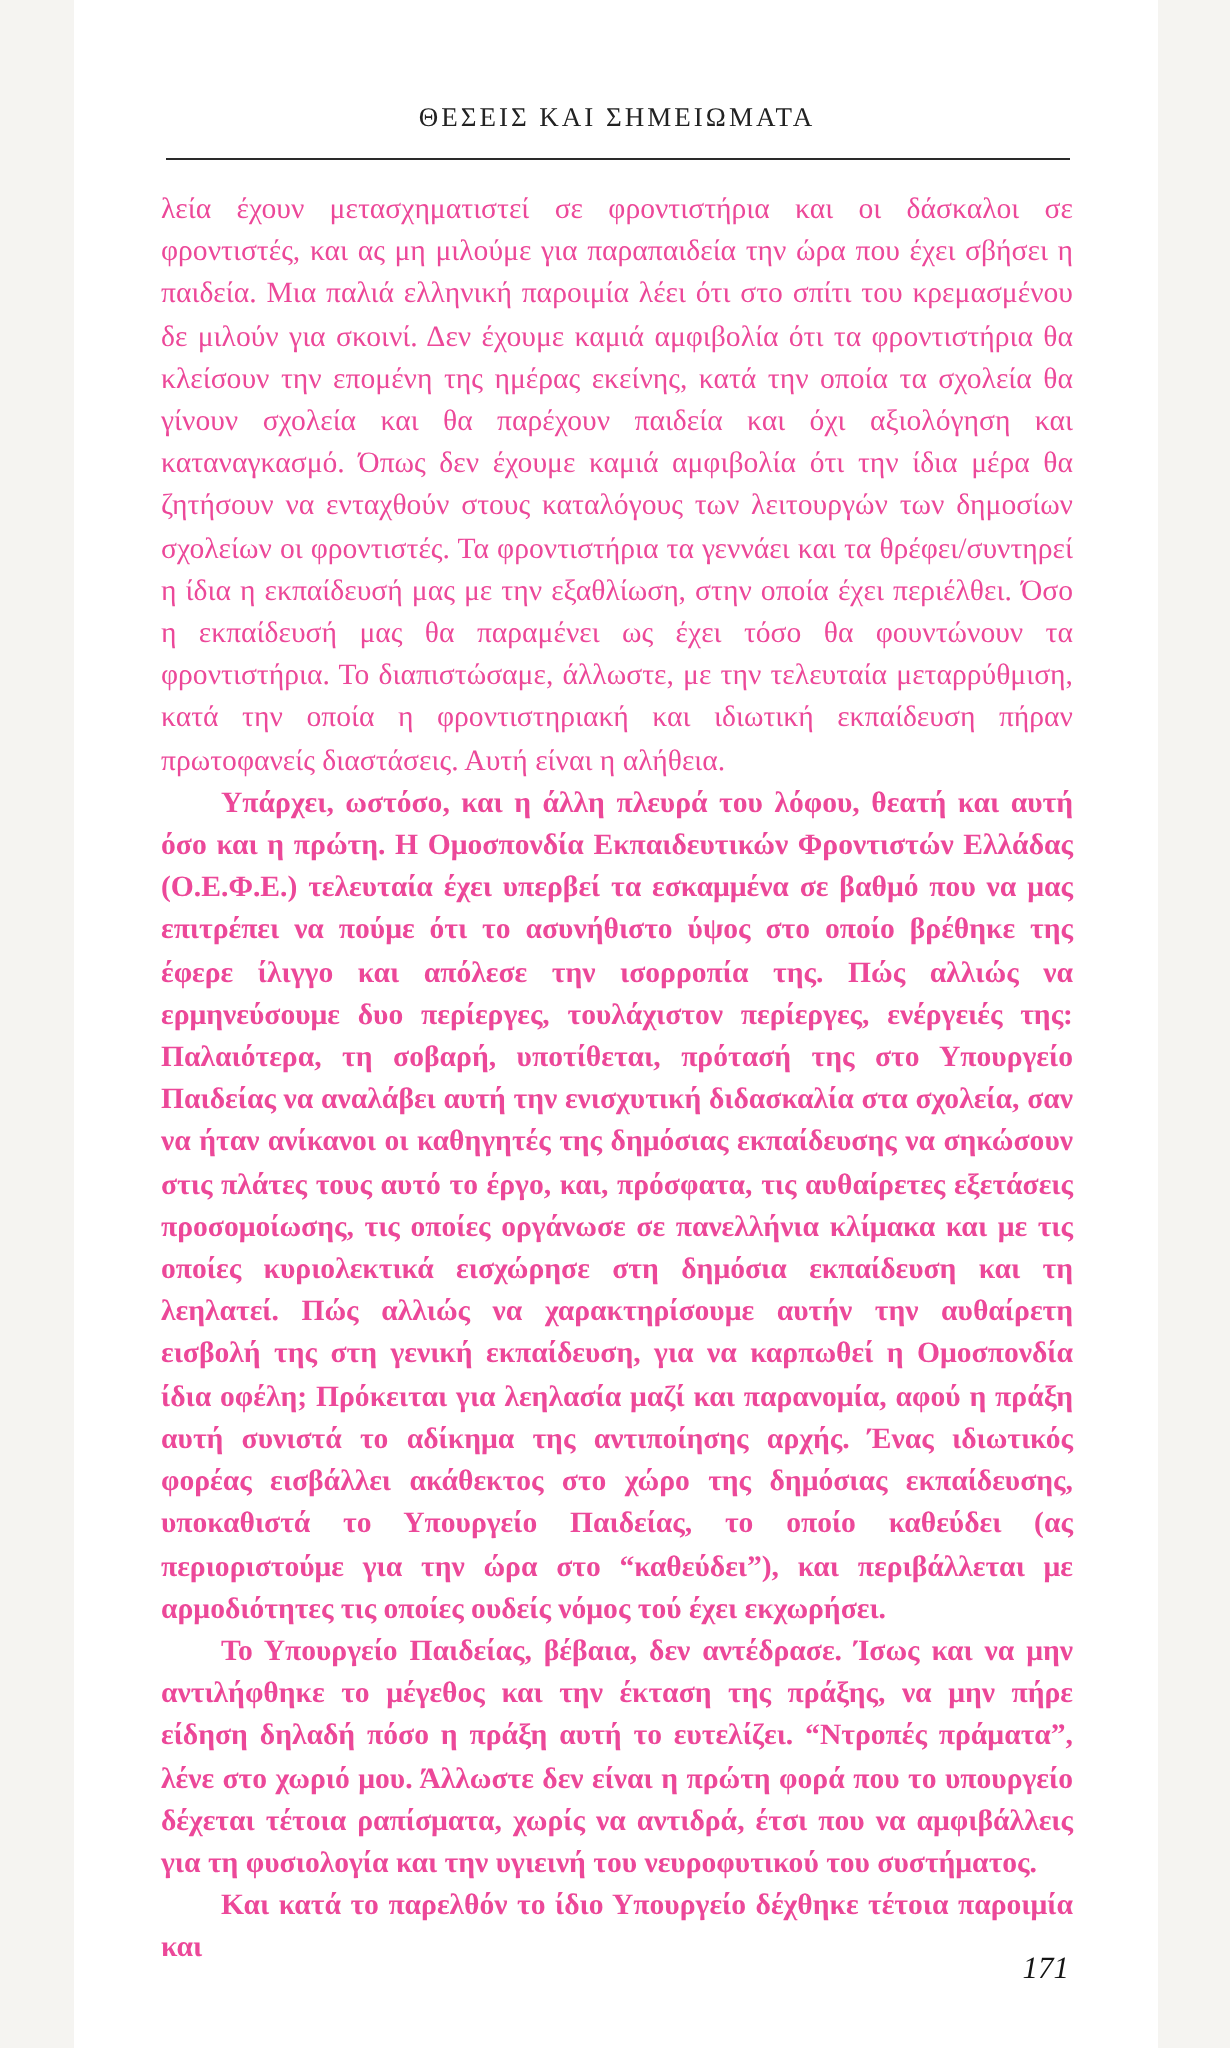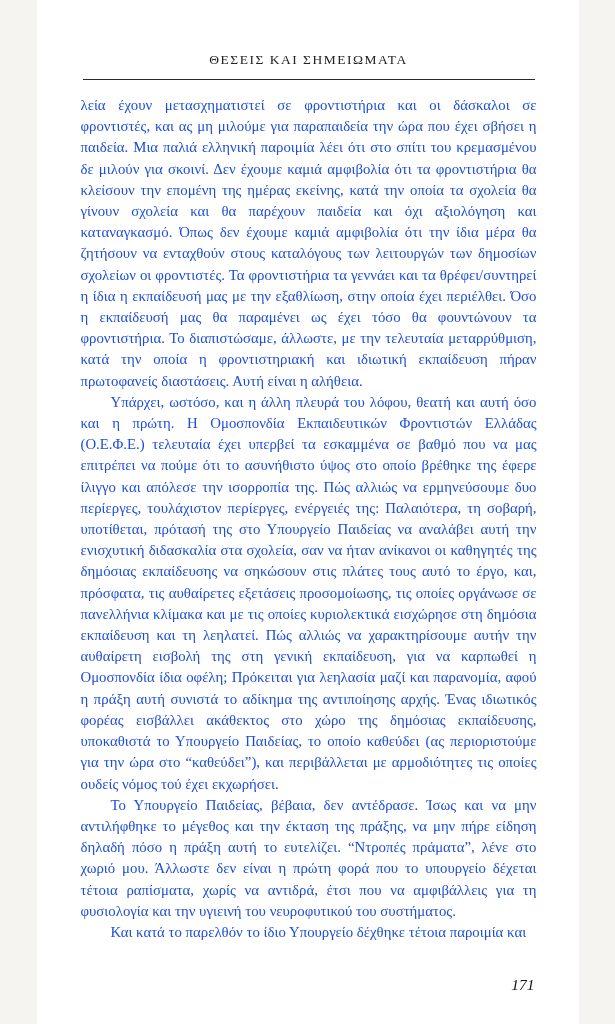--- a/index.html
+++ b/index.html
@@ -31,28 +31,29 @@
     height: 0;
     border: none;
     border-top: 1.4px solid #2a2a2a;
     margin: 11px 2px 0 2px;
   }
   .page-body {
     margin-top: 15px;
     font-size: 14.8px;
     line-height: 21.2px;
     text-align: justify;
-    color: #1d4ed8;
+    color: #ec4899;
   }
   .page-body p {
     margin: 0;
     padding: 0;
   }
   .page-body p.indent {
     text-indent: 30px;
+    font-weight: bold;
   }
   .page-number {
     position: absolute;
     right: 44px;
     bottom: 30px;
     font-size: 15.5px;
     font-style: italic;
     color: #141414;
   }
 </style>

